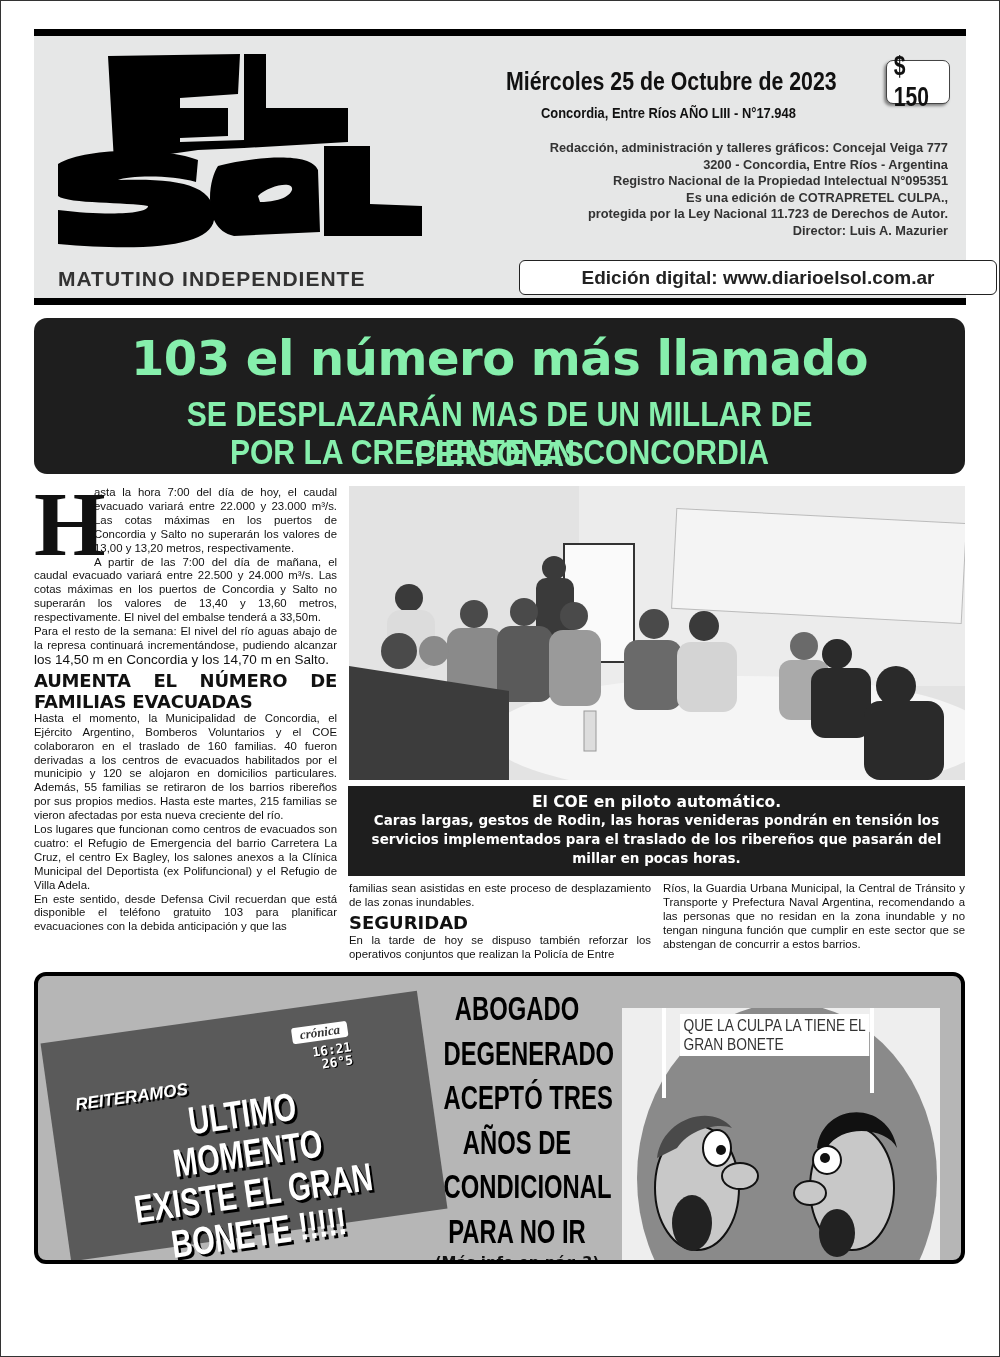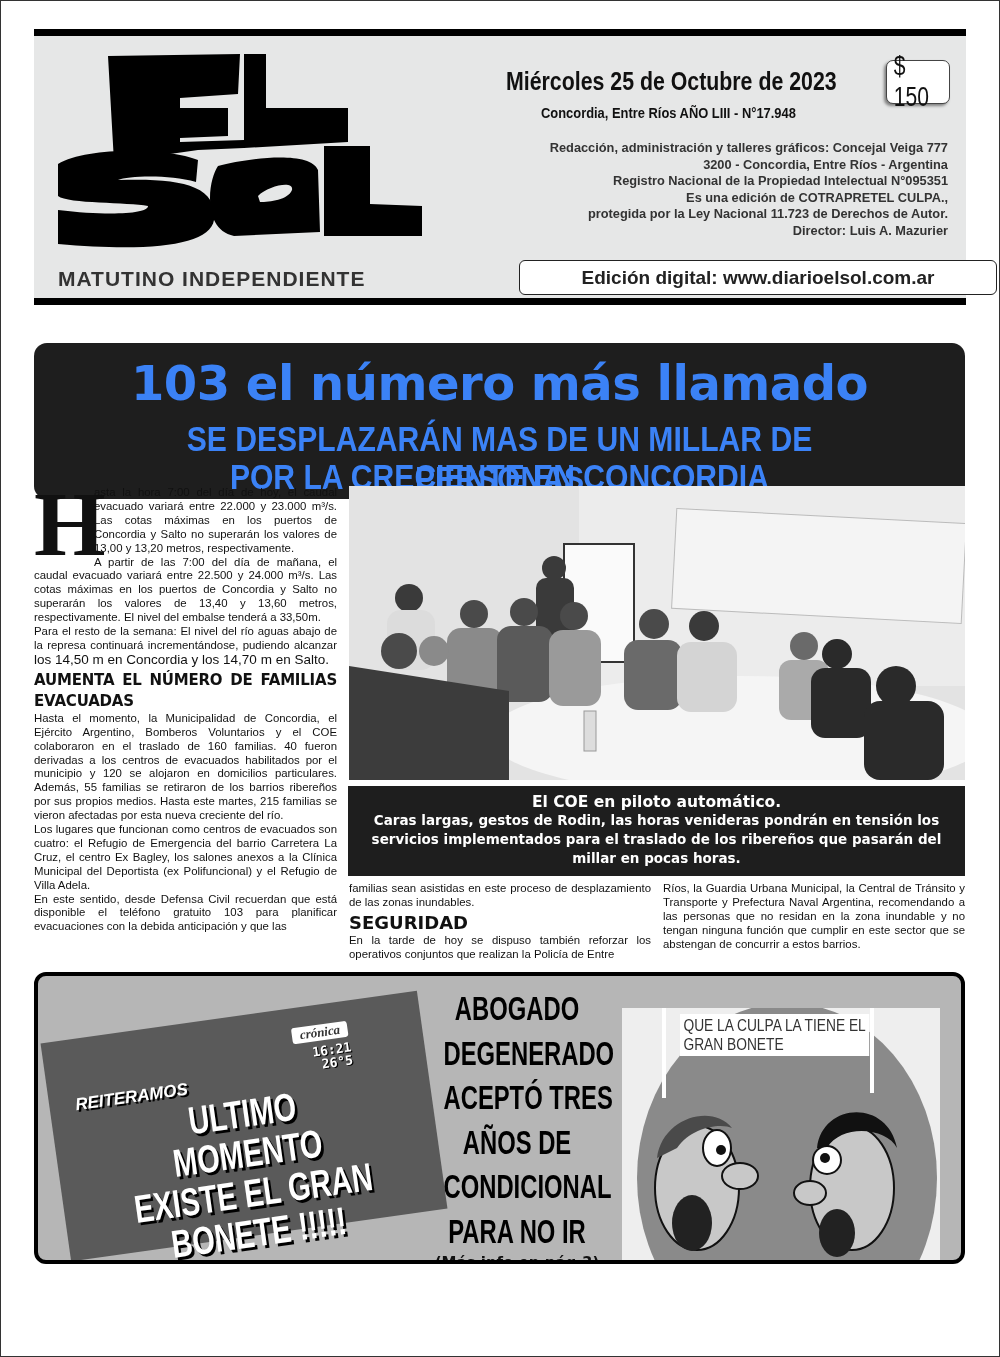--- a/index.html
+++ b/index.html
@@ -6,39 +6,39 @@
   html, body { width: 1000px; height: 1357px; background: #ffffff; overflow: hidden; }
   body { font-family: "Liberation Sans", sans-serif; color: #111; position: relative; }
   .page-frame { position: absolute; left: 0; top: 0; width: 1000px; height: 1357px; border: 1px solid #333; }
 
   
   .masthead { position: absolute; left: 34px; top: 29px; width: 932px; height: 276px; background: #e6e7e7; border-top: 7px solid #000; border-bottom: 7px solid #000; }
   .logo { position: absolute; left: 14px; top: 10px; width: 390px; height: 212px; }
   .tagline { position: absolute; left: 24px; top: 231px; font-weight: bold; font-size: 21px; letter-spacing: 1px; color: #333; }
   .date-line { position: absolute; left: 472px; top: 30px; font-family: "Liberation Sans", sans-serif; font-weight: bold; font-size: 26px; transform: scaleX(0.82); transform-origin: left top; white-space: nowrap; color: #111; }
   .city-line { position: absolute; left: 507px; top: 68px; font-weight: bold; font-size: 15px; transform: scaleX(0.86); transform-origin: left top; white-space: nowrap; }
-  .price-box { position: absolute; left: 852px; top: 24px; width: 64px; height: 44px; background: #fff; border: 1.5px solid #444; border-radius: 7px; box-shadow: -2px 2px 3px rgba(0,0,0,0.45); display: flex; align-items: center; justify-content: center; font-weight: normal; font-size: 27px; transform-origin: center; }
+  .price-box { position: absolute; left: 852px; top: 24px; width: 64px; height: 44px; background: #fff; border: 1.5px solid #444; border-radius: 7px; box-shadow: -2px 2px 3px rgba(0,0,0,0.45); display: flex; align-items: center; justify-content: center; font-weight: bold; font-size: 27px; transform-origin: center; }
   .price-box span { display: inline-block; transform: scaleX(0.78); }
   .imprint { position: absolute; right: 18px; top: 104px; text-align: right; font-weight: bold; font-size: 12.8px; line-height: 16.5px; color: #333; white-space: nowrap; }
   .digital-box { position: absolute; left: 485px; top: 224px; width: 478px; height: 35px; background: #fff; border: 1.5px solid #222; border-radius: 6px; display: flex; align-items: center; justify-content: center; font-weight: bold; font-size: 19px; color: #222; }
 
   
-  .headline-box { position: absolute; left: 34px; top: 318px; width: 931px; height: 156px; background: #1e1e1e; border-radius: 13px; color: #3b82f6; text-align: center; margin-top: 25px; }
+  .headline-box { position: absolute; left: 34px; top: 318px; width: 931px; height: 156px; background: #1e1e1e; border-radius: 13px; color: #86efac; text-align: center; }
   .hl-main { position: absolute; left: 0; right: 0; top: 12px; font-family: "DejaVu Sans", sans-serif; font-weight: bold; font-size: 48px; letter-spacing: -0.5px; }
   .hl-sub { position: absolute; left: 0; right: 0; font-family: Liberation Sans, sans-serif; font-weight: bold; font-size: 35px; }
   .hl-sub span { display: inline-block; transform: scaleX(0.86); }
   .hl-sub.l1 { top: 76px; }
   .hl-sub.l2 { top: 114px; }
 
   
   .col-left { position: absolute; left: 34px; top: 486px; width: 303px; font-size: 11.4px; line-height: 13.9px; text-align: justify; color: #111; }
   .dropcap { float: left; font-family: "Liberation Serif", serif; font-weight: bold; font-size: 92px; line-height: 72px; height: 76px; margin: 2px 8px 0 0; width: 52px; text-align: center; }
   .col-left p { margin: 0; }
   .col-left .larger { font-size: 13.5px; }
-  .subhead { font-family: "DejaVu Sans", sans-serif; font-weight: bold; font-size: 15px; line-height: 21px; margin-top: 2px; letter-spacing: -0.2px; }
+  .subhead { font-family: "DejaVu Sans", sans-serif; font-weight: bold; font-size: 18px; line-height: 21px; margin-top: 2px; letter-spacing: -0.2px; }
 
   
   .photo { position: absolute; left: 349px; top: 486px; width: 616px; height: 294px; background: #d8d8d8; overflow: hidden; }
   .caption-box { position: absolute; left: 348px; top: 786px; width: 617px; height: 90px; background: #1e1e1e; color: #fff; text-align: center; font-family: "DejaVu Sans", sans-serif; font-weight: bold; }
   .cap-title { font-size: 15.5px; margin-top: 7px; }
   .cap-text { font-size: 13.5px; line-height: 19px; padding: 0 14px; }
 
   
   .col-mid { position: absolute; left: 349px; top: 882px; width: 302px; font-size: 11.4px; line-height: 13.9px; text-align: justify; }
   .col-right { position: absolute; left: 663px; top: 882px; width: 302px; font-size: 11.4px; line-height: 13.9px; text-align: justify; }

